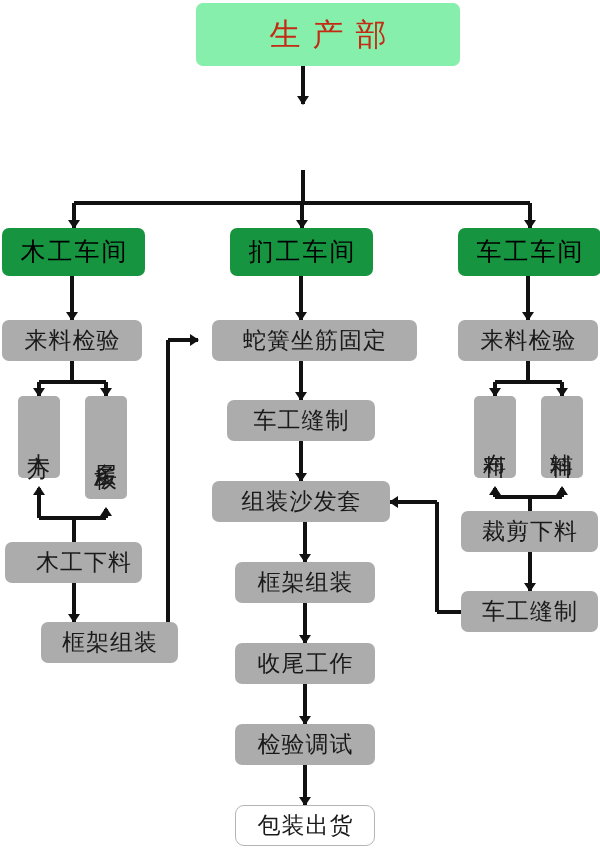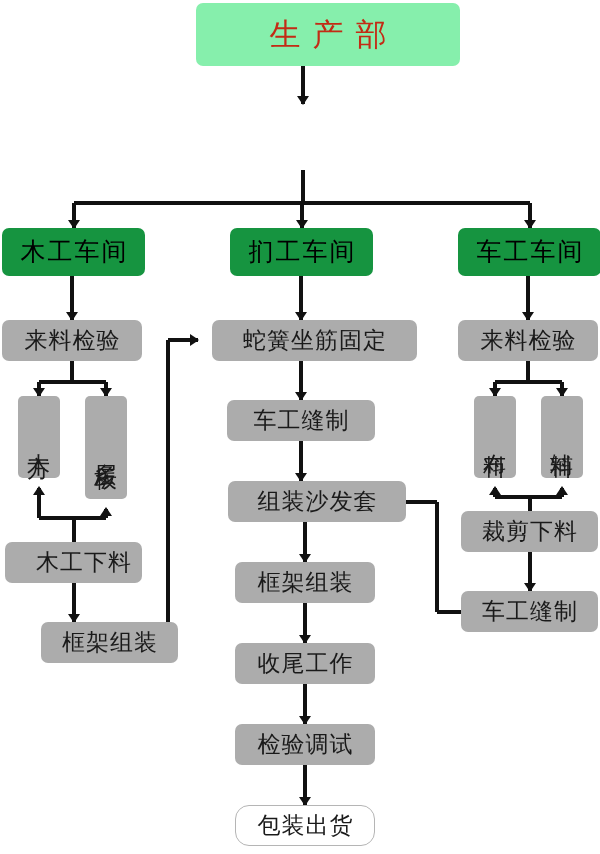--- a/index.html
+++ b/index.html
@@ -44,21 +44,21 @@
     color: #000000;
   }
   .node.gray {
     background: #ACACAC;
     color: #1a1a1a;
   }
   .node.white {
     background: #ffffff;
     color: #1a1a1a;
     border: 1px solid #B5B5B5;
-    border-radius: 14px;
+    border-radius: 9px;
   }
   .node.vert {
     writing-mode: vertical-rl;
     text-orientation: upright;
     letter-spacing: 2px;
     border-radius: 5px;
   }
   
   .line {
     position: absolute;
@@ -170,21 +170,21 @@
   <div class="node green" style="left:458px; top:228px; width:143px; height:48px; font-size:25px; letter-spacing:2px; text-indent:2px;">车工车间</div>
 
   <div class="node gray" style="left:2px; top:320px; width:140px; height:41px; font-size:23px; letter-spacing:1px; text-indent:1px;">来料检验</div>
   <div class="node gray vert" style="left:18px; top:396px; width:42px; height:82px; font-size:23px;">木方</div>
   <div class="node gray vert" style="left:85px; top:396px; width:42px; height:103px; font-size:23px;">多层板</div>
   <div class="node gray" style="left:5px; top:542px; width:137px; height:41px; font-size:23px; letter-spacing:1px; text-indent:1px;padding-left:20px;">木工下料</div>
   <div class="node gray" style="left:5px; top:622px; width:137px; height:41px; font-size:23px; letter-spacing:1px; text-indent:1px;margin-left:36px;">框架组装</div>
 
   <div class="node gray" style="left:212px; top:320px; width:205px; height:41px; font-size:23px; letter-spacing:1px; text-indent:1px;">蛇簧坐筋固定</div>
   <div class="node gray" style="left:227px; top:400px; width:148px; height:41px; font-size:23px; letter-spacing:1px; text-indent:1px;">车工缝制</div>
-  <div class="node gray" style="left:212px; top:481px; width:178px; height:41px; font-size:23px; letter-spacing:1px; text-indent:1px;margin-left:16px;">组装沙发套</div>
+  <div class="node gray" style="left:212px; top:481px; width:178px; height:41px; font-size:23px; letter-spacing:1px; text-indent:1px;">组装沙发套</div>
   <div class="node gray" style="left:235px; top:562px; width:140px; height:41px; font-size:23px; letter-spacing:1px; text-indent:1px;">框架组装</div>
   <div class="node gray" style="left:235px; top:643px; width:140px; height:41px; font-size:23px; letter-spacing:1px; text-indent:1px;">收尾工作</div>
   <div class="node gray" style="left:235px; top:724px; width:140px; height:41px; font-size:23px; letter-spacing:1px; text-indent:1px;">检验调试</div>
   <div class="node white" style="left:235px; top:805px; width:140px; height:41px; font-size:23px; letter-spacing:1px; text-indent:1px;">包装出货</div>
 
   <div class="node gray" style="left:458px; top:320px; width:140px; height:41px; font-size:23px; letter-spacing:1px; text-indent:1px;">来料检验</div>
   <div class="node gray vert" style="left:474px; top:396px; width:42px; height:82px; font-size:23px;">布料</div>
   <div class="node gray vert" style="left:541px; top:396px; width:42px; height:82px; font-size:23px;">辅料</div>
   <div class="node gray" style="left:461px; top:591px; width:137px; height:41px; font-size:23px; letter-spacing:1px; text-indent:1px;">车工缝制</div>
   <div class="node gray" style="left:461px; top:511px; width:137px; height:41px; font-size:23px; letter-spacing:1px; text-indent:1px;">裁剪下料</div>

